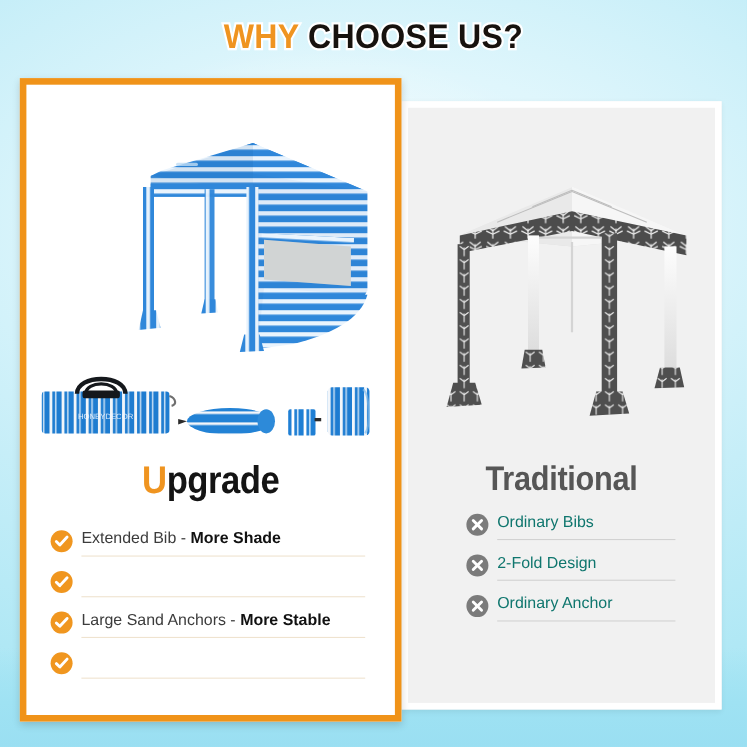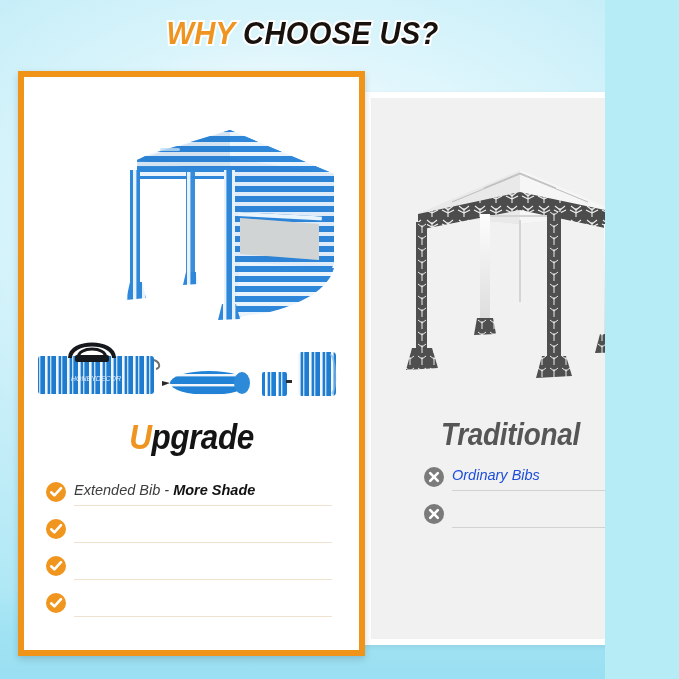--- a/index.html
+++ b/index.html
@@ -1,21 +1,21 @@
 <!DOCTYPE html>
 <html><head>
 <meta charset="utf-8">
 <style>
   html,body{margin:0;padding:0;}
   body{
     width:679px;height:679px;overflow:hidden;
     font-family:"Liberation Sans","DejaVu Sans",sans-serif;
     background:#b6ecf6;
   }
-  .stage{position:relative;width:605px;height:679px;overflow:hidden;font-style:italic;}
+  .stage{position:relative;width:679px;height:679px;overflow:hidden;}
 
   
   .bg{position:absolute;inset:0;
     background:
       radial-gradient(120% 70% at 50% 30%, #eafaff 0%, #dff6fc 30%, #c6eef8 60%, #a9e6f4 100%),
       linear-gradient(180deg,#a9e4f2 0%,#d8f5fb 35%,#e8fafd 60%,#a6e6f6 100%);
   }
   .bg-glow{position:absolute;left:8%;top:6%;width:70%;height:46%;
     background:radial-gradient(closest-side, rgba(255,255,255,.85), rgba(255,255,255,0));}
   .bg-bottom{position:absolute;left:0;right:0;bottom:0;height:90px;
@@ -55,21 +55,21 @@
   .list-right{left:424px;top:465px;width:230px;}
   .row{position:relative;height:37px;}
   .row .ico{position:absolute;left:0;top:2px;width:20px;height:20px;border-radius:50%;}
   .ico-check{background:#f0961f;}
   .ico-x{background:#7b7b7b;}
   .ico svg{display:block;width:20px;height:20px;}
   .row .txt{position:absolute;left:28px;top:0;white-space:nowrap;
     font-size:14.5px;line-height:21px;}
   .list-left .txt{color:#3c3c3c;}
   .list-left .txt b{color:#111;font-weight:bold;}
-  .list-right .txt{color:#1d4ed8;}
+  .list-right .txt{color:#0f766e;}
   .rule{position:absolute;left:28px;top:25px;height:1px;}
   .list-left .rule{width:258px;background:#efe3cf;}
   .list-right .rule{width:162px;background:#d2d2d2;}
 
   
   .art-up{position:absolute;left:34px;top:112px;width:318px;height:212px;}
   .art-bags{position:absolute;left:34px;top:334px;width:318px;height:76px;}
   .art-trad{position:absolute;left:392px;top:162px;width:256px;height:226px;}
   .art-up svg,.art-bags svg,.art-trad svg{display:block;width:100%;height:100%;}
 </style>
@@ -253,20 +253,21 @@
       </span>
       <span class="rule"></span>
     </div>
 
     <div class="row">
       <span class="ico ico-check">
         <svg viewBox="0 0 20 20">
             <path d="M5.2 10.3 L8.4 13.4 L15 6.2" stroke="#ffffff" stroke-width="2.6" fill="none" stroke-linecap="round" stroke-linejoin="round"></path>
           </svg>
       </span>
+      <span class="txt"><span>Large Sand Anchors - </span><b>More Stable</b></span>
       <span class="rule"></span>
     </div>
 
     <div class="row">
       <span class="ico ico-check">
         <svg viewBox="0 0 20 20">
             <path d="M5.2 10.3 L8.4 13.4 L15 6.2" stroke="#ffffff" stroke-width="2.6" fill="none" stroke-linecap="round" stroke-linejoin="round"></path>
           </svg>
       </span>
       <span class="rule"></span>
@@ -291,20 +292,33 @@
 
     <div class="row">
       <span class="ico ico-x">
         <svg viewBox="0 0 20 20">
             <g stroke="#ffffff" stroke-width="2.6" stroke-linecap="round">
               <path d="M6.2 6.2 L13.8 13.8"></path>
               <path d="M13.8 6.2 L6.2 13.8"></path>
             </g>
           </svg>
       </span>
-      <span class="rule"></span>
-    </div>
-
+      <span class="txt">2-Fold Design</span>
+      <span class="rule"></span>
+    </div>
+
+    <div class="row">
+      <span class="ico ico-x">
+        <svg viewBox="0 0 20 20">
+            <g stroke="#ffffff" stroke-width="2.6" stroke-linecap="round">
+              <path d="M6.2 6.2 L13.8 13.8"></path>
+              <path d="M13.8 6.2 L6.2 13.8"></path>
+            </g>
+          </svg>
+      </span>
+      <span class="txt">Ordinary Anchor</span>
+      <span class="rule"></span>
+    </div>
 
 
   </div>
 
 </div>
 
 </body></html>

